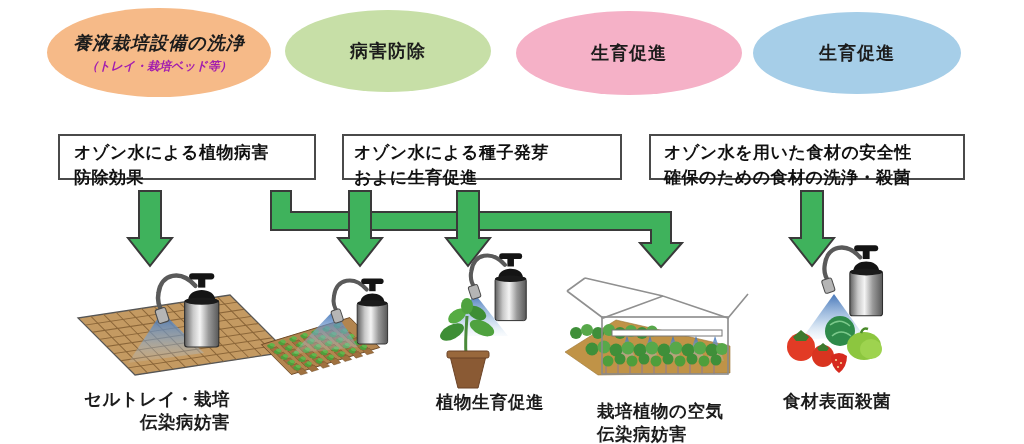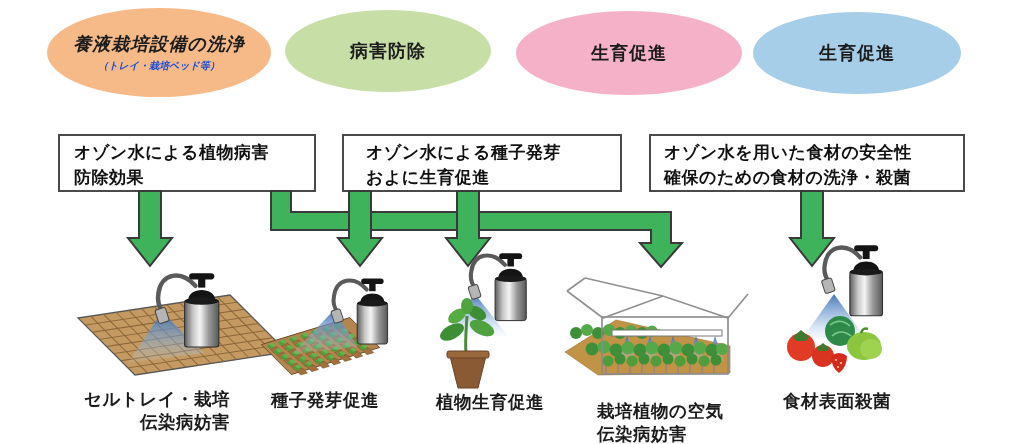--- a/index.html
+++ b/index.html
@@ -1,30 +1,30 @@
 <!DOCTYPE html>
 <html><head>
 <meta charset="utf-8">
 <style>
   html,body{margin:0;padding:0;background:#fff;}
   .canvas{position:relative;width:1024px;height:444px;background:#ffffff;overflow:hidden;
           font-family:"Liberation Sans","DejaVu Sans",sans-serif;color:#1a1a1a;}
   .ellipse{position:absolute;border-radius:50%;display:flex;flex-direction:column;
            align-items:center;justify-content:center;text-align:center;}
   .ellipse .main{font-size:18px;font-weight:600;letter-spacing:1px;color:#1c1c1c;}
-  .ellipse .sub{font-size:10px;font-weight:600;margin-top:3px;color:#1d4ed8;}
+  .ellipse .sub{font-size:12px;font-weight:600;margin-top:3px;color:#a21caf;}
   .e1{left:47px;top:8px;width:224px;height:89px;}
   .e2{left:285px;top:10px;width:206px;height:82px;}
   .e3{left:516px;top:11px;width:226px;height:84px;}
   .e4{left:753px;top:12px;width:208px;height:82px;}
   .callout{position:absolute;background:#fff;border:2px solid #4a4a4a;box-sizing:border-box;
-           height:58px;top:134px;font-size:17px;font-weight:600;line-height:25px;
+           height:46px;top:134px;font-size:17px;font-weight:600;line-height:25px;
            padding-top:4px;color:#111;letter-spacing:0.5px;}
   .c1{left:58px;width:258px;padding-left:14px;}
-  .c2{left:342px;width:280px;padding-left:22px;}
+  .c2{left:342px;width:280px;padding-left:10px;}
   .c3{left:649px;width:316px;padding-left:13px;}
   .overlay{position:absolute;left:0;top:0;width:1024px;height:444px;}
   .arrow{stroke:#3a3a3a;stroke-width:2;stroke-linejoin:miter;}
   .caption{position:absolute;font-size:17.5px;font-weight:600;color:#1c1c1c;
            line-height:23px;letter-spacing:0.5px;}
   .cap1{left:84px;top:388px;text-align:right;}
   .cap2{left:271px;top:389px;}
   .cap3{left:436px;top:391px;}
   .cap4{left:597px;top:400px;}
   .cap5{left:783px;top:390px;}
@@ -215,23 +215,20 @@
           <circle cx="838" cy="367" r="1"></circle>
       </g>
       <use href="#sprayer" transform="translate(812,247) scale(0.86)"></use>
     </g>
   </svg>
 
   <div class="caption cap1">
     <div>セルトレイ・栽培</div>
     <div>伝染病妨害</div>
   </div>
-  <div class="caption cap2">
-    <div>種子発芽促進</div>
-  </div>
   <div class="caption cap3">
     <div>植物生育促進</div>
   </div>
   <div class="caption cap4">
     <div>栽培植物の空気</div>
     <div>伝染病妨害</div>
   </div>
   <div class="caption cap5">
     <div>食材表面殺菌</div>
   </div>

